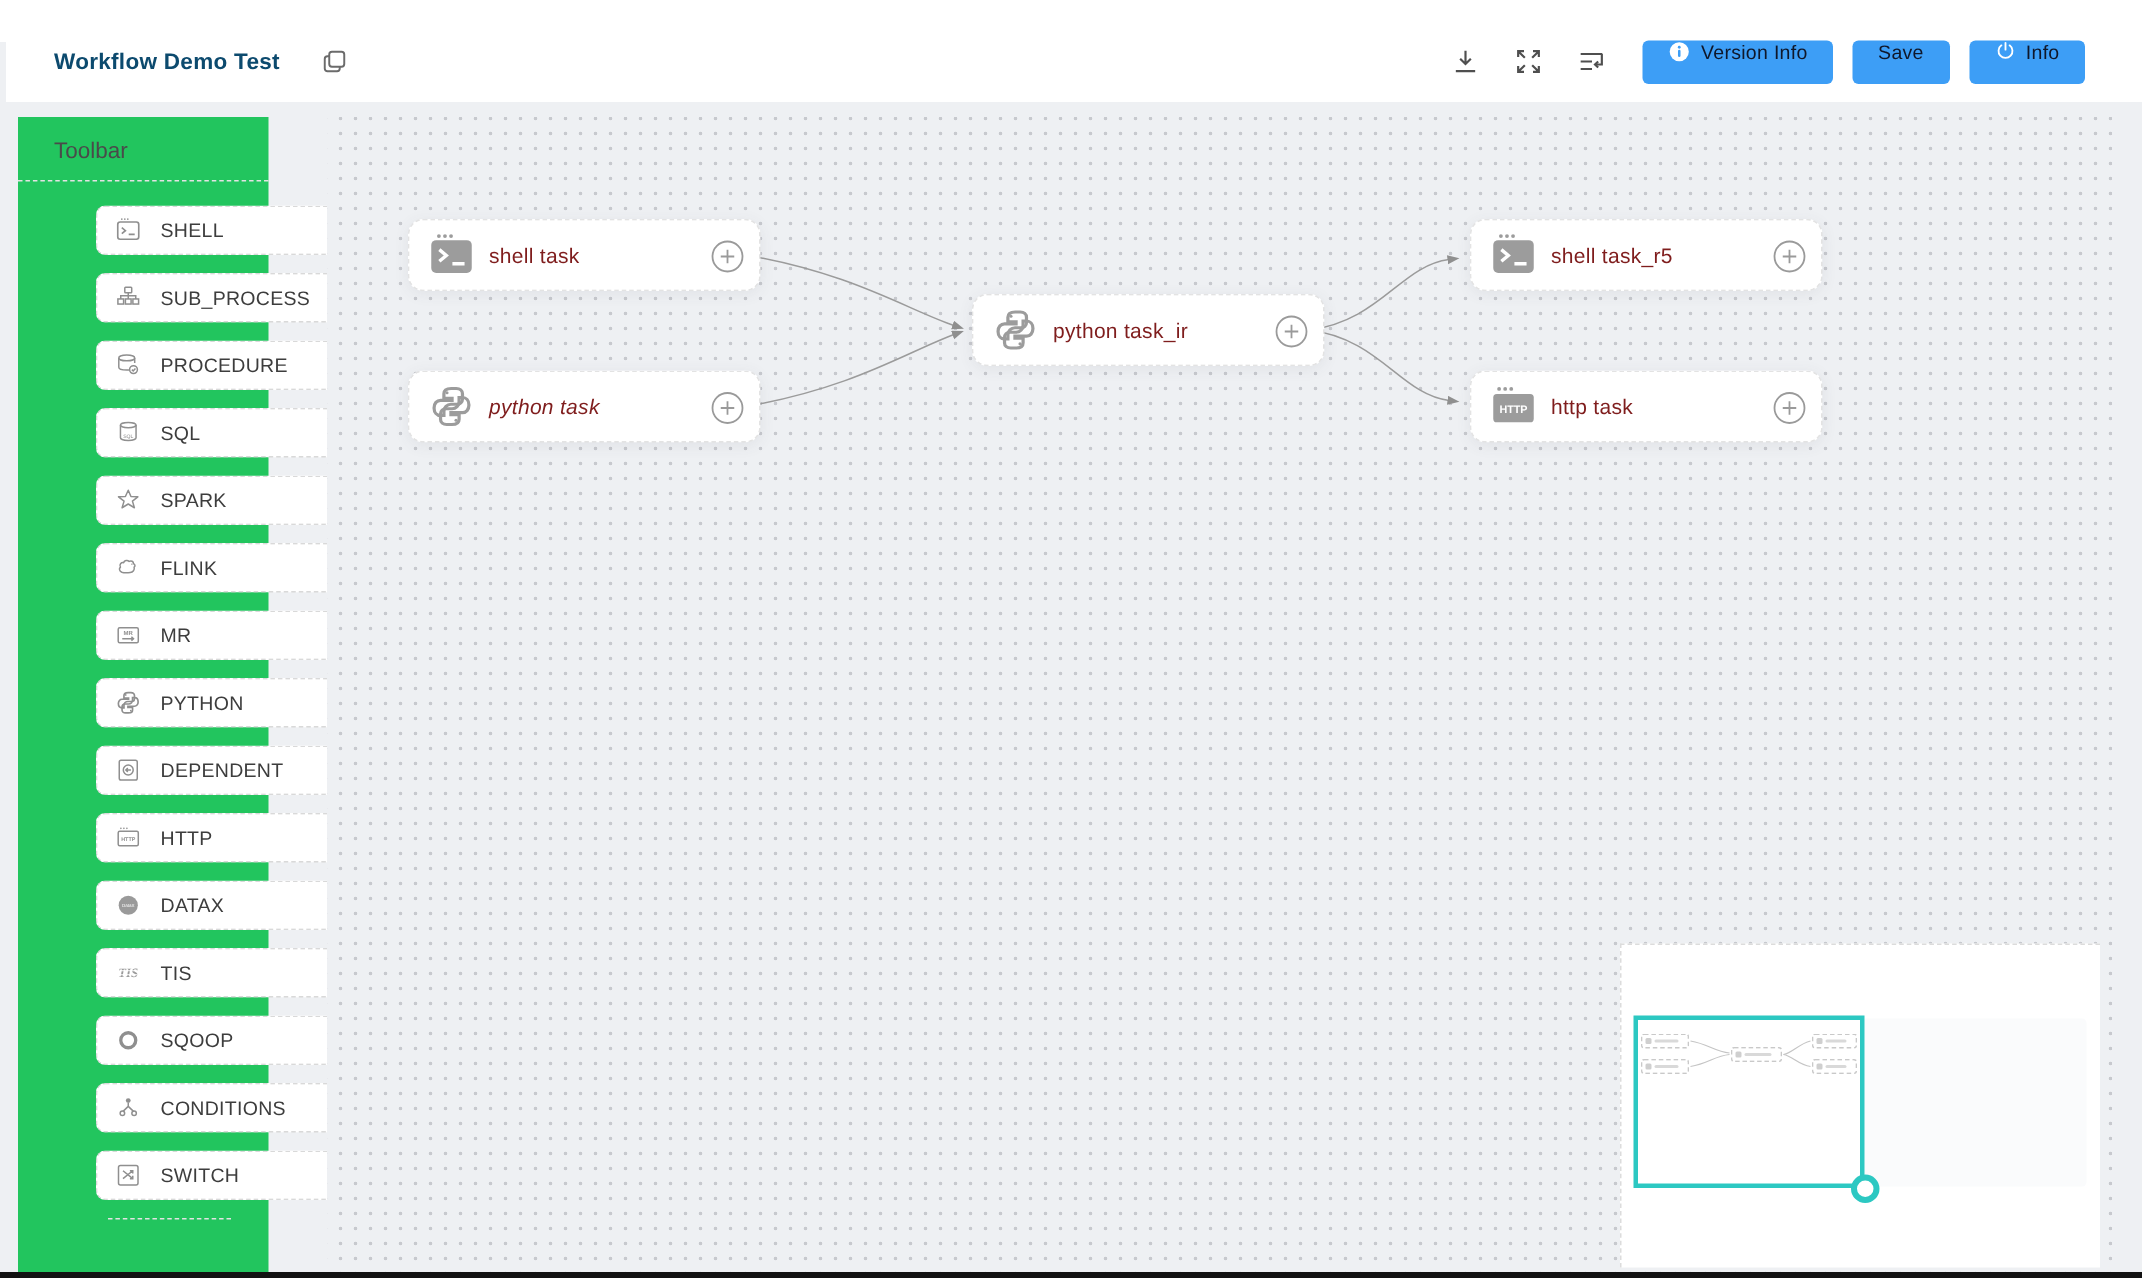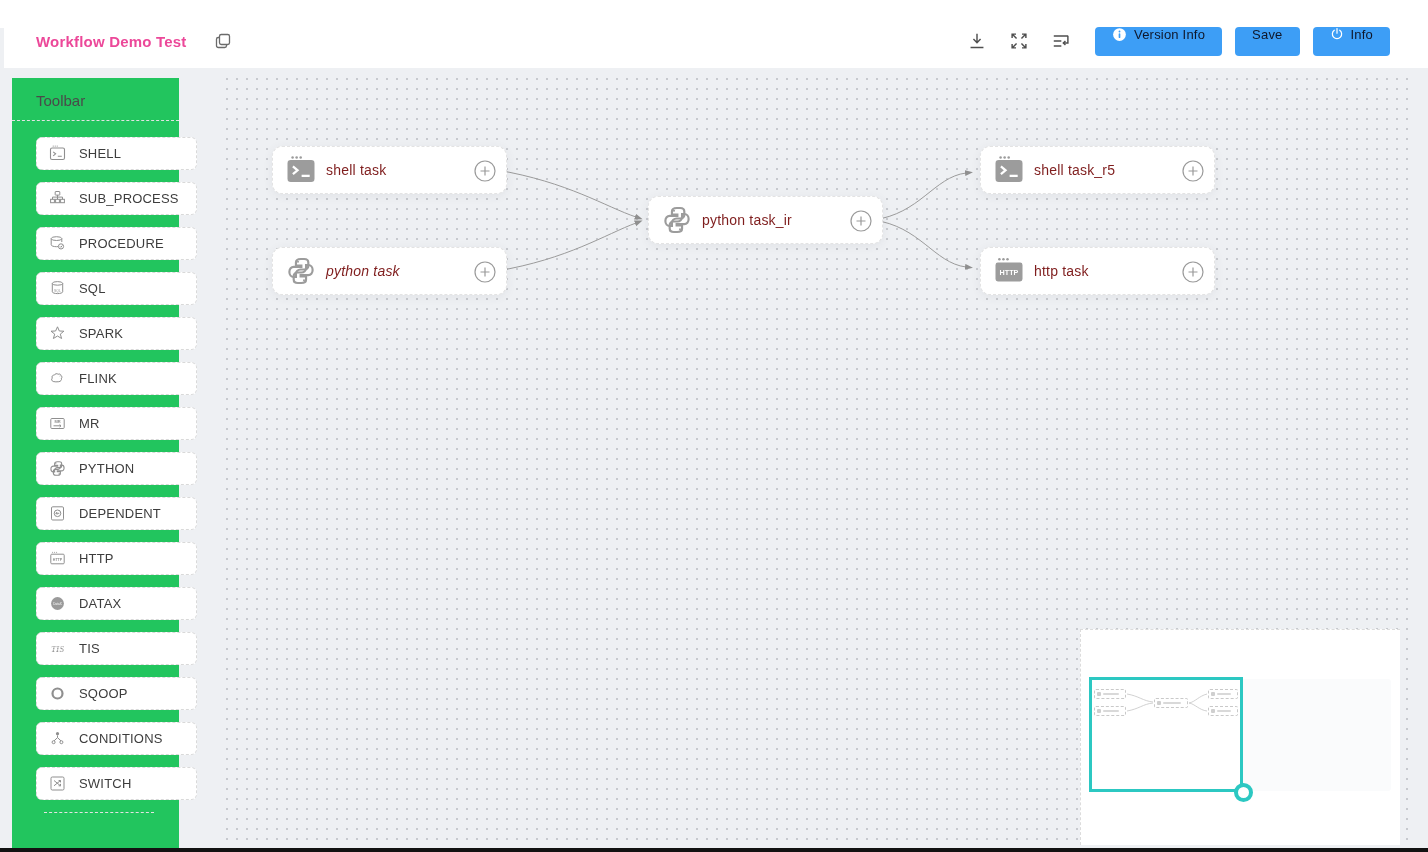--- a/index.html
+++ b/index.html
@@ -4,36 +4,36 @@
 <style>
   * { margin:0; padding:0; box-sizing:border-box; }
   html,body { width:1428px; height:852px; }
   body { font-family:"Liberation Sans","DejaVu Sans",sans-serif; background:#ffffff; overflow:hidden; }
   .page { position:relative; width:1428px; height:852px; background:#fff; }
 
   
   .topbar { position:absolute; top:0; left:0; right:0; height:68px; background:#fff;
             display:flex; align-items:center; padding:14px 38px 0 36px; }
   .left-edge-strip { position:absolute; left:0; top:28px; width:4px; height:40px; background:#eef0f3; }
-  .wf-title { font-size:15px; font-weight:700; color:#ec4899; letter-spacing:.2px; }
+  .wf-title { font-size:15px; font-weight:700; color:#0c4a6e; letter-spacing:.2px; }
   .copy-btn { margin-left:26px; width:20px; height:20px; cursor:pointer; display:inline-flex; }
   .topbar-right { margin-left:auto; display:flex; align-items:center; }
   .hicon { width:20px; height:20px; margin-left:22px; cursor:pointer; display:inline-flex; align-items:center; justify-content:center; }
   .btn-row { display:flex; margin-left:24px; gap:13px; }
   .btn { height:29px; border:none; border-radius:4px; background:#3d9ef6; color:#0f172a; font-size:13px;
          font-family:inherit; padding:0 17px; display:inline-flex; align-items:flex-start; gap:7px; cursor:pointer; letter-spacing:.2px; }
 
   
   .main { position:absolute; top:68px; left:0; right:0; bottom:4px; background:#eef0f3; }
 
   
   .toolbar-panel { position:absolute; left:12px; top:10px; bottom:0; width:167px; background:#22c55e; }
   .toolbar-head { height:43px; line-height:46px; padding-left:24px; font-size:15px; color:#4a4a4a;
                   border-bottom:1px dashed #e3e3e3; }
-  .toolbar-items { padding:16px 16px 0 24px; }
+  .toolbar-items { padding:16px 16px 0 24px;margin-left:28px; }
   .titem { width:161px; height:33px; border:1px dashed #d9d9d9; border-radius:6px; margin-bottom:12px;
            display:flex; align-items:center; padding:0 0 0 12px; gap:13px; background:#fff; cursor:grab; }
   .ticon { width:17px; height:17px; display:inline-flex; flex:none; }
   .tlabel { font-size:13px; color:#3d3d3d; letter-spacing:.2px; }
   .toolbar-bottom-divider { margin:1px 9px 0 8px; border-top:1px dashed #e3e3e3; }
 
   
   .canvas { position:absolute; left:218px; top:10px; right:20px; bottom:0; background-color:#eef0f3;
             background-image:radial-gradient(#c7c9ce 1px, rgba(0,0,0,0) 1.4px);
             background-size:10px 10px; background-position:4px 6px; }

